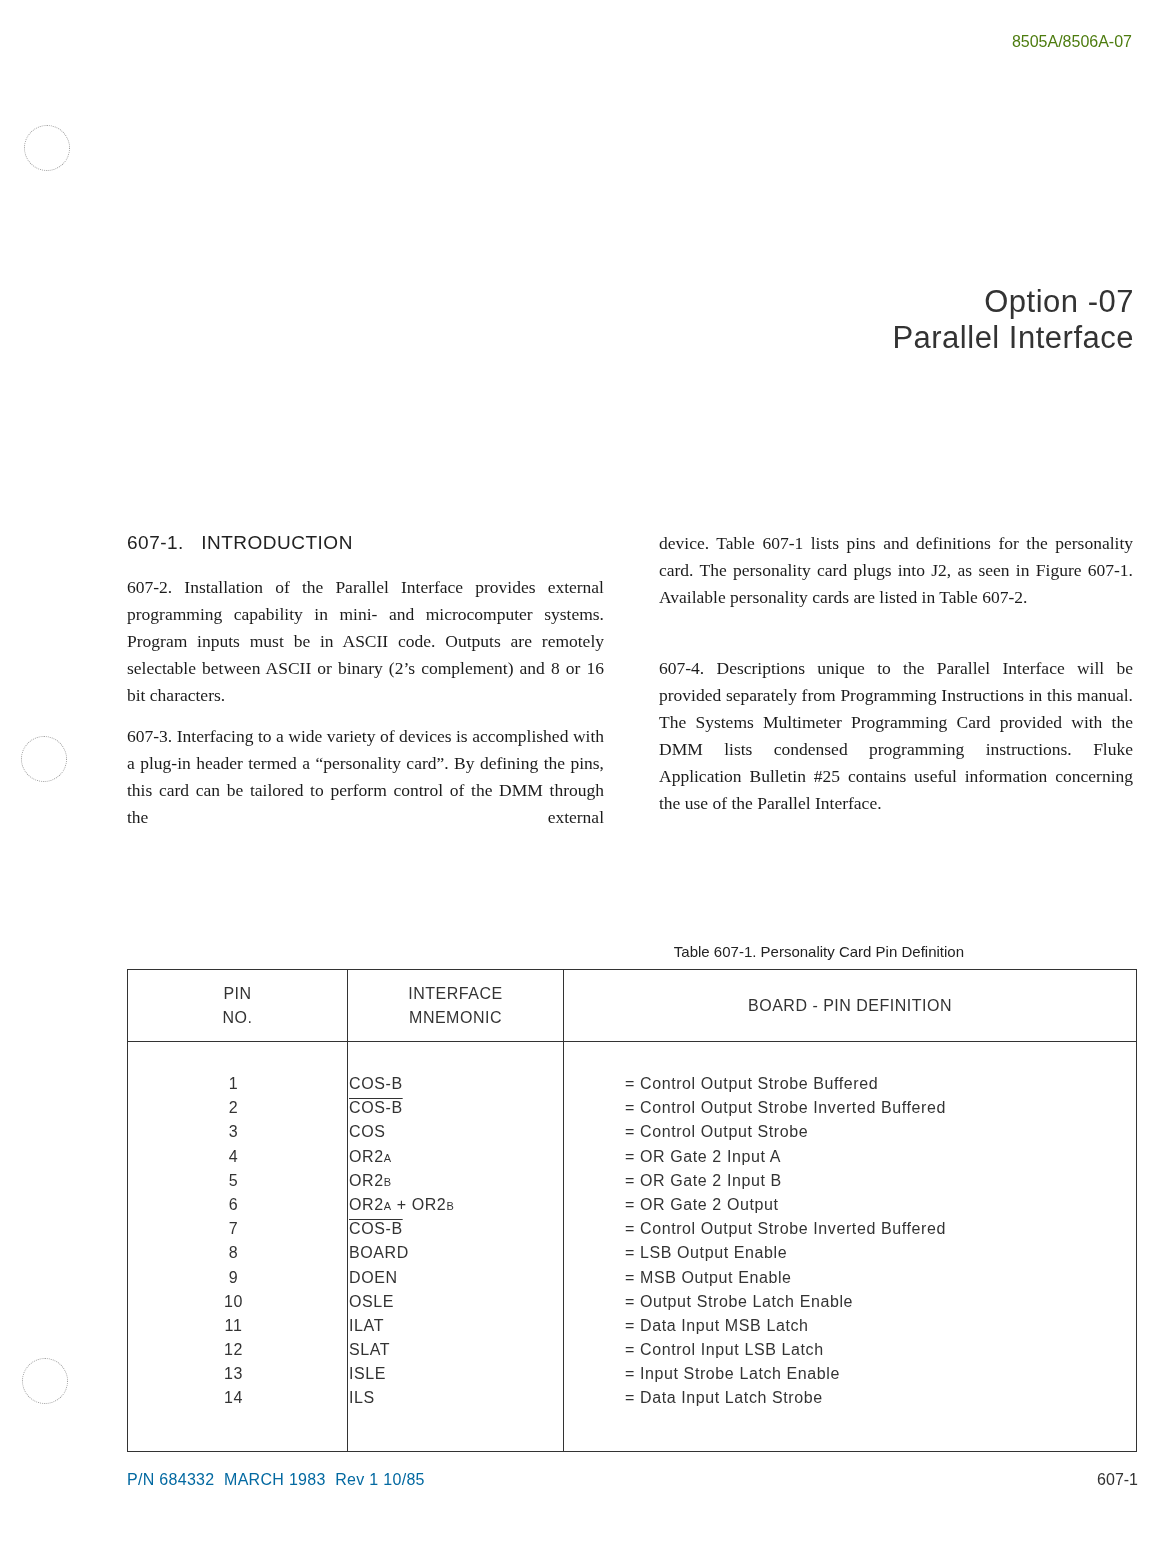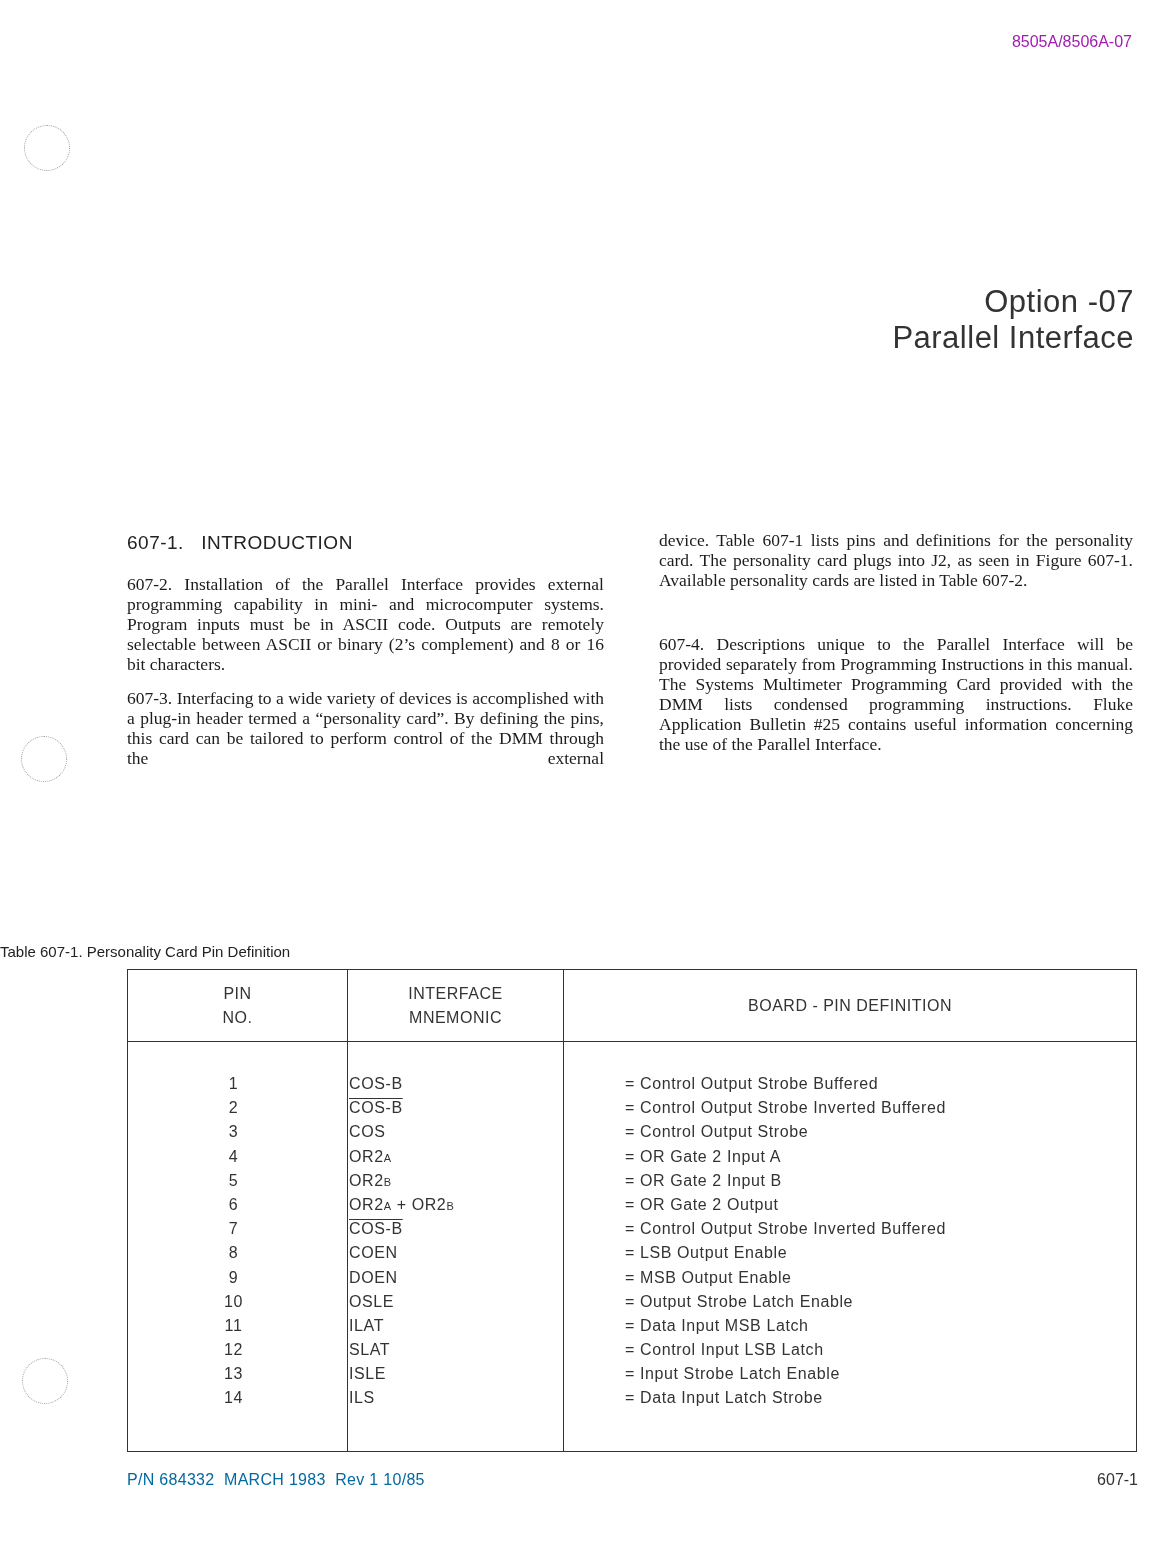--- a/index.html
+++ b/index.html
@@ -1,27 +1,27 @@
 <!DOCTYPE html>
 <html><head>
 <meta charset="utf-8">
 <style>
   html, body { margin: 0; padding: 0; background: #ffffff; }
   body { width: 1176px; height: 1544px; position: relative; overflow: hidden; color: #1a1a1a; }
   .sans { font-family: "Liberation Sans", sans-serif; }
   .serif { font-family: "Liberation Serif", serif; }
-  .doc-id { position: absolute; right: 44px; top: 33px; font-size: 16px; color: #a21caf; }
+  .doc-id { position: absolute; right: 44px; top: 33px; font-size: 16px; color: #4d7c0f; }
   .hole { position: absolute; width: 46px; height: 46px; border-radius: 50%; border: 1px dotted #9a9a9a; box-sizing: border-box; }
   .title { position: absolute; right: 42px; top: 284px; text-align: right; font-size: 31px; line-height: 36px; color: #333; letter-spacing: 0.5px; }
   .col-left { position: absolute; left: 127px; top: 532px; width: 477px; }
   .col-right { position: absolute; left: 659px; top: 530px; width: 474px; }
   .heading { font-size: 19px; font-weight: normal; color: #222; letter-spacing: 0.5px; margin: 0 0 20px 0; }
-  .para { font-size: 17.5px; line-height: 20px; text-align: justify; margin: 0 0 14px 0; color: #1c1c1c; }
+  .para { font-size: 17.5px; line-height: 27px; text-align: justify; margin: 0 0 14px 0; color: #1c1c1c; }
   .gap { height: 30px; }
-  .caption { position: absolute; left: 0; width: 964px; top: 943px; text-align: left; font-size: 15px; color: #222; }
+  .caption { position: absolute; left: 0; width: 964px; top: 943px; text-align: right; font-size: 15px; color: #222; }
   table.pins { position: absolute; left: 127px; top: 969px; width: 1010px; height: 483px; border-collapse: collapse; border: 1.5px solid #333; }
   table.pins th, table.pins td { border-left: 1.5px solid #333; border-right: 1.5px solid #333; font-weight: normal; }
   table.pins thead tr { height: 72px; }
   table.pins thead th { border-bottom: 1.5px solid #333; font-size: 16px; line-height: 24px; color: #333; text-align: center; vertical-align: middle; letter-spacing: 0.5px; }
   table.pins td { vertical-align: top; padding-top: 30px; font-size: 16px; color: #333; }
   .col-pin { width: 217px; }
   .col-mn { width: 213px; }
   .cell-line { height: 24.2px; line-height: 24.2px; letter-spacing: 0.6px; }
   .c-pin .cell-line { text-align: center; padding-right: 8px; }
   .c-mn .cell-line { }
@@ -92,21 +92,21 @@
           <div class="cell-line">14</div>
         </td>
       <td class="c-mn" id="col-mn">
           <div class="cell-line"><span>COS-B</span></div>
           <div class="cell-line"><span class="ov">COS-B</span></div>
           <div class="cell-line"><span>COS</span></div>
           <div class="cell-line"><span>OR2</span><span class="sub">A</span></div>
           <div class="cell-line"><span>OR2</span><span class="sub">B</span></div>
           <div class="cell-line"><span>OR2</span><span class="sub">A</span><span style="white-space: pre;"> + OR2</span><span class="sub">B</span></div>
           <div class="cell-line"><span class="ov">COS-B</span></div>
-          <div class="cell-line"><span>COEN</span></div>
+          <div class="cell-line"><span>BOARD</span></div>
           <div class="cell-line"><span>DOEN</span></div>
           <div class="cell-line"><span>OSLE</span></div>
           <div class="cell-line"><span>ILAT</span></div>
           <div class="cell-line"><span>SLAT</span></div>
           <div class="cell-line"><span>ISLE</span></div>
           <div class="cell-line"><span>ILS</span></div>
         </td>
       <td class="c-def" id="col-def">
           <div class="cell-line">= Control Output Strobe Buffered</div>
           <div class="cell-line">= Control Output Strobe Inverted Buffered</div>

